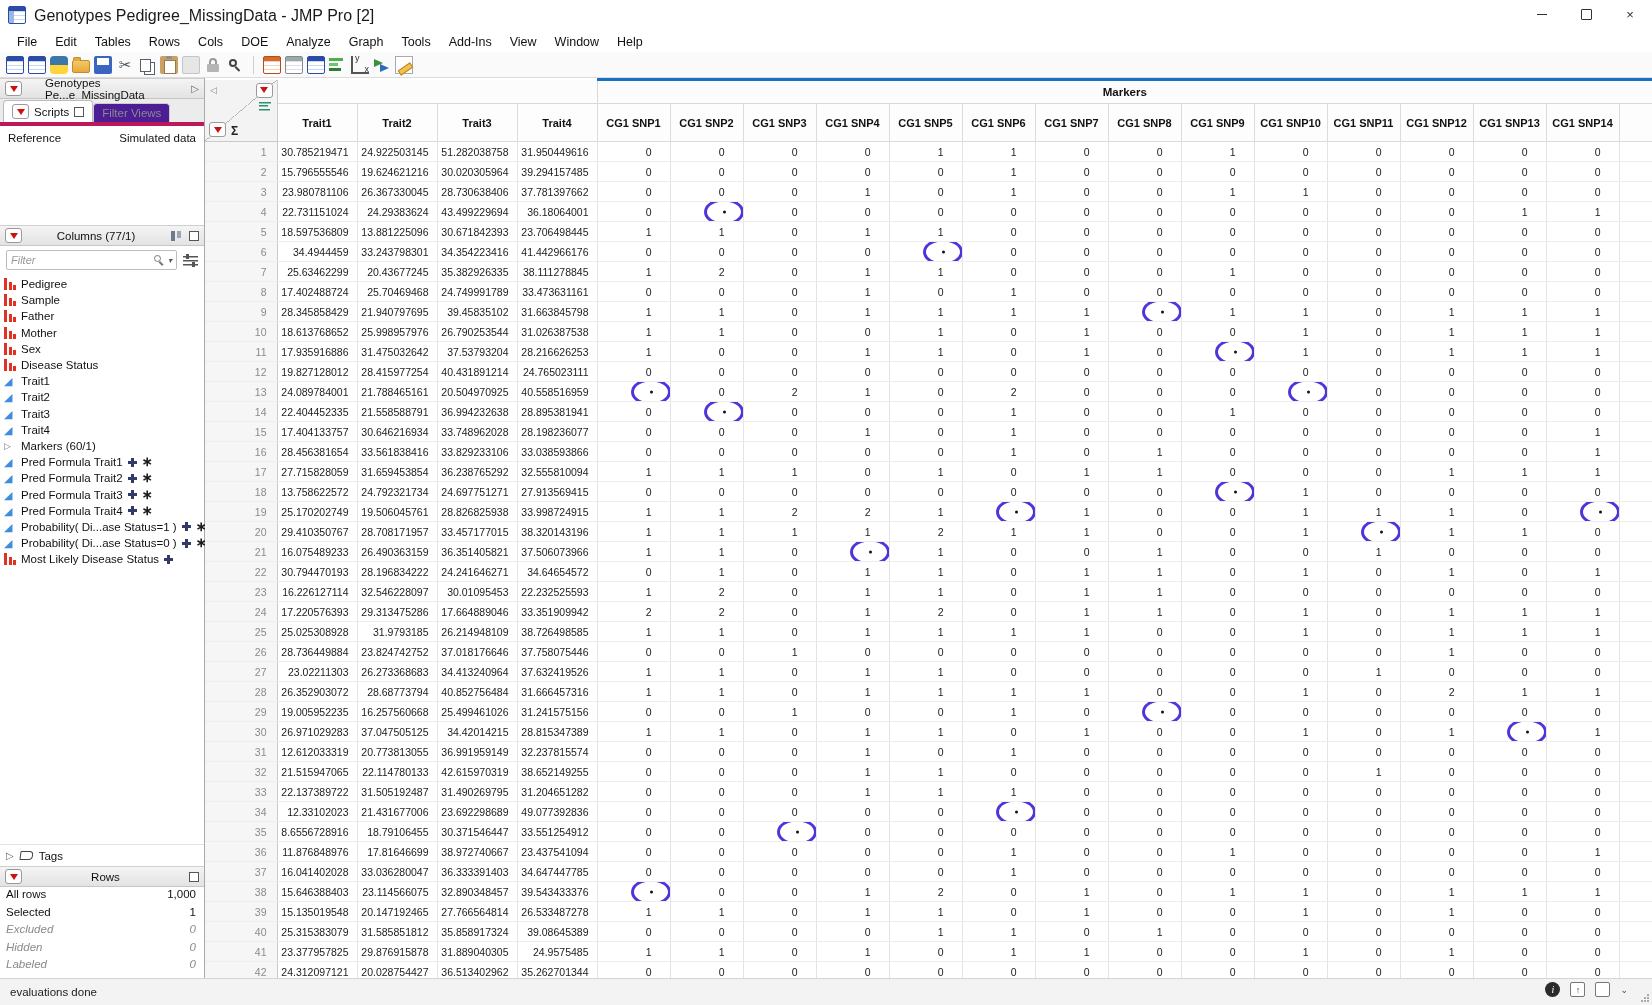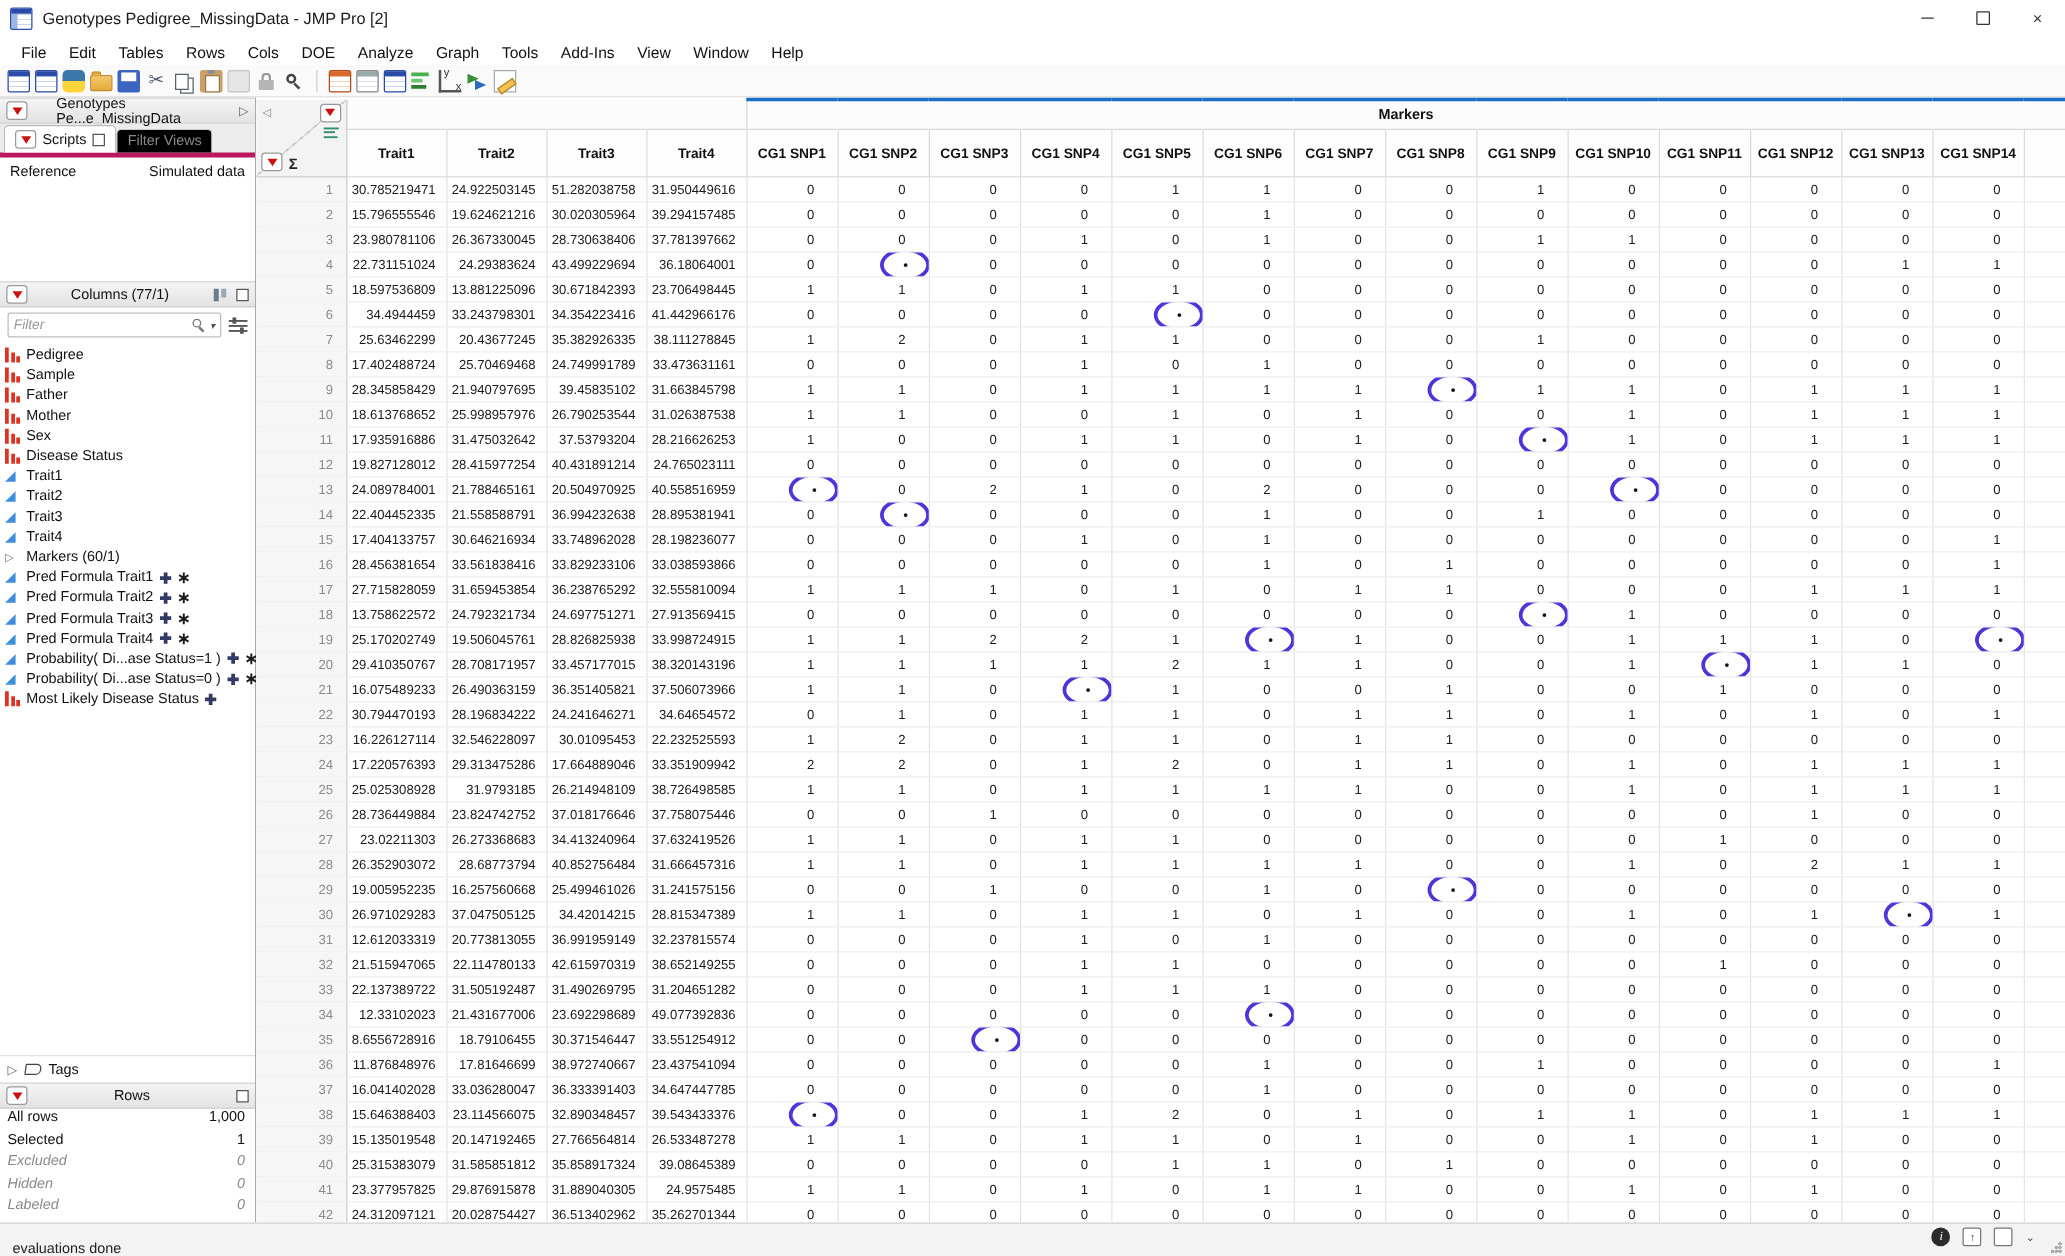--- a/index.html
+++ b/index.html
@@ -8,21 +8,21 @@
        -webkit-font-smoothing:antialiased;}
   .abs{position:absolute;}
 
   
   #titlebar{left:0;top:0;width:1652px;height:28px;background:#fff;border-bottom:1px solid #eee;}
   #app-icon{left:8px;top:6px;width:16px;height:16px;border:1px solid #2b4ba8;border-radius:2px;
     background:
       linear-gradient(#2b4ba8,#2b4ba8) 0 0/16px 4px no-repeat,
       linear-gradient(#9db6e8,#9db6e8) 0 4px/5px 12px no-repeat,
       repeating-linear-gradient(0deg,#fff 0 3px,#cdd8f0 3px 4px);}
-  #title-text{left:34px;top:7px;font-size:13px;color:#1a1a1a;}
+  #title-text{left:34px;top:7px;font-size:16px;color:#1a1a1a;}
   .wbtn{top:0;width:44px;height:28px;display:flex;align-items:center;justify-content:center;font-size:13px;color:#333;}
   #btn-min{left:1520px;} #btn-max{left:1564px;} #btn-close{left:1608px;}
   #btn-min span{display:block;width:10px;height:1px;background:#333;}
   #btn-max span{display:block;width:9px;height:9px;border:1px solid #333;border-radius:1px;}
 
   
   #menubar{left:0;top:28px;width:1652px;height:24px;background:#fff;display:flex;align-items:flex-end;padding-left:8px;box-sizing:border-box;}
   .menu-item{padding:3px 9px;font-size:12.5px;color:#111;}
 
   
@@ -74,21 +74,21 @@
   .panel-title-left{flex:1;text-align:left;color:#111;margin-left:18px;}
   .hdr-ico{color:#666;font-size:10px;flex:none;}
   .mini-box{width:10px;height:10px;border:1.5px solid #555;box-sizing:border-box;flex:none;background:#fff;}
   .col-switch{width:14px;height:12px;flex:none;background:
      linear-gradient(#6a7b8c,#6a7b8c) 1px 1px/4px 10px no-repeat,
      linear-gradient(#9aa7b4,#9aa7b4) 7px 1px/4px 7px no-repeat;}
   
   #script-tabs{display:flex;align-items:flex-end;height:23px;background:#ececec;border-bottom:4px solid #be185d;padding-left:3px;}
   .tab{display:flex;align-items:center;gap:5px;padding:3px 8px;font-size:11.5px;border:1px solid #bbb;border-bottom:none;border-radius:4px 4px 0 0;}
   .tab.active{background:#fff;color:#111;}
-  .tab.inactive{background:#000000;color:#8a8a8a;border-color:#ccc;}
+  .tab.inactive{background:#4c1d95;color:#8a8a8a;border-color:#ccc;}
   #scripts-content{padding:6px 8px;display:flex;justify-content:space-between;font-size:11.5px;}
   
   #filter-row{display:flex;align-items:center;gap:6px;padding:4px 6px;}
   #filter-input{flex:1;height:18px;border:1px solid #bdbdbd;border-radius:2px;display:flex;align-items:center;padding:0 4px;font-size:11px;color:#999;font-style:italic;position:relative;}
   .mag-sm{position:relative;width:14px;height:14px;flex:none;}
   .mag-sm:before{content:"";position:absolute;left:2px;top:2px;width:7px;height:7px;border:1.5px solid #777;border-radius:50%;box-sizing:border-box;}
   .mag-sm:after{content:"";position:absolute;left:8px;top:8px;width:5px;height:1.5px;background:#777;transform:rotate(45deg);transform-origin:0 0;}
   .caret-sm{font-size:8px;color:#555;}
   .sliders{width:15px;height:13px;flex:none;background:
     linear-gradient(#555,#555) 0 2px/15px 1.5px no-repeat,
@@ -138,21 +138,21 @@
   tbody td{height:19px;font-size:10.5px;border-right:1px solid #e3e3e3;border-bottom:1px solid #ededed;color:#1a1a1a;}
   td.rownum{background:#f6f6f6;color:#8a8a8a;text-align:right;padding-right:10px;border-right:1px solid #c9c9c9;position:relative;}
   td.trait{text-align:right;padding-right:8px;}
   td.snp{text-align:right;padding-right:18px;position:relative;}
   td.filler{border-right:none;}
   .mcircle{position:absolute;width:40px;height:27px;right:-1px;top:50%;transform:translateY(-50%);
     border:3.4px solid #5232d9;border-radius:50%;box-sizing:border-box;z-index:3;}
   .mdot{position:absolute;width:3px;height:3px;right:17px;top:50%;transform:translateY(-50%);background:#111;border-radius:50%;z-index:2;}
 
   
-  #statusbar{left:0;top:978px;width:1652px;height:27px;background:#f3f3f3;border-top:1px solid #d4d4d4;display:flex;align-items:flex-end;box-sizing:border-box;padding:0 10px;font-size:11.5px;color:#222;}
+  #statusbar{left:0;top:978px;width:1652px;height:27px;background:#f3f3f3;border-top:1px solid #d4d4d4;display:flex;align-items:center;box-sizing:border-box;padding:0 10px;font-size:11.5px;color:#222;}
   #status-icons{position:absolute;right:24px;top:982px;display:flex;gap:10px;align-items:center;}
   .info-circ{width:15px;height:15px;border-radius:50%;background:#2b2b2b;color:#fff;font-size:10px;display:flex;align-items:center;justify-content:center;font-family:"Liberation Serif",serif;font-style:italic;}
   .sq-ico{width:15px;height:15px;border:1px solid #777;border-radius:2px;box-sizing:border-box;display:flex;align-items:center;justify-content:center;font-size:9px;color:#444;background:#fff;}
   .chev{font-size:9px;color:#444;}
   #grip{position:absolute;right:2px;bottom:2px;width:10px;height:10px;
     background:radial-gradient(circle at 8px 2px,#aaa 1.3px,transparent 1.5px),
                radial-gradient(circle at 5px 5px,#aaa 1.3px,transparent 1.5px),
                radial-gradient(circle at 8px 5px,#aaa 1.3px,transparent 1.5px),
                radial-gradient(circle at 2px 8px,#aaa 1.3px,transparent 1.5px),
                radial-gradient(circle at 5px 8px,#aaa 1.3px,transparent 1.5px),

